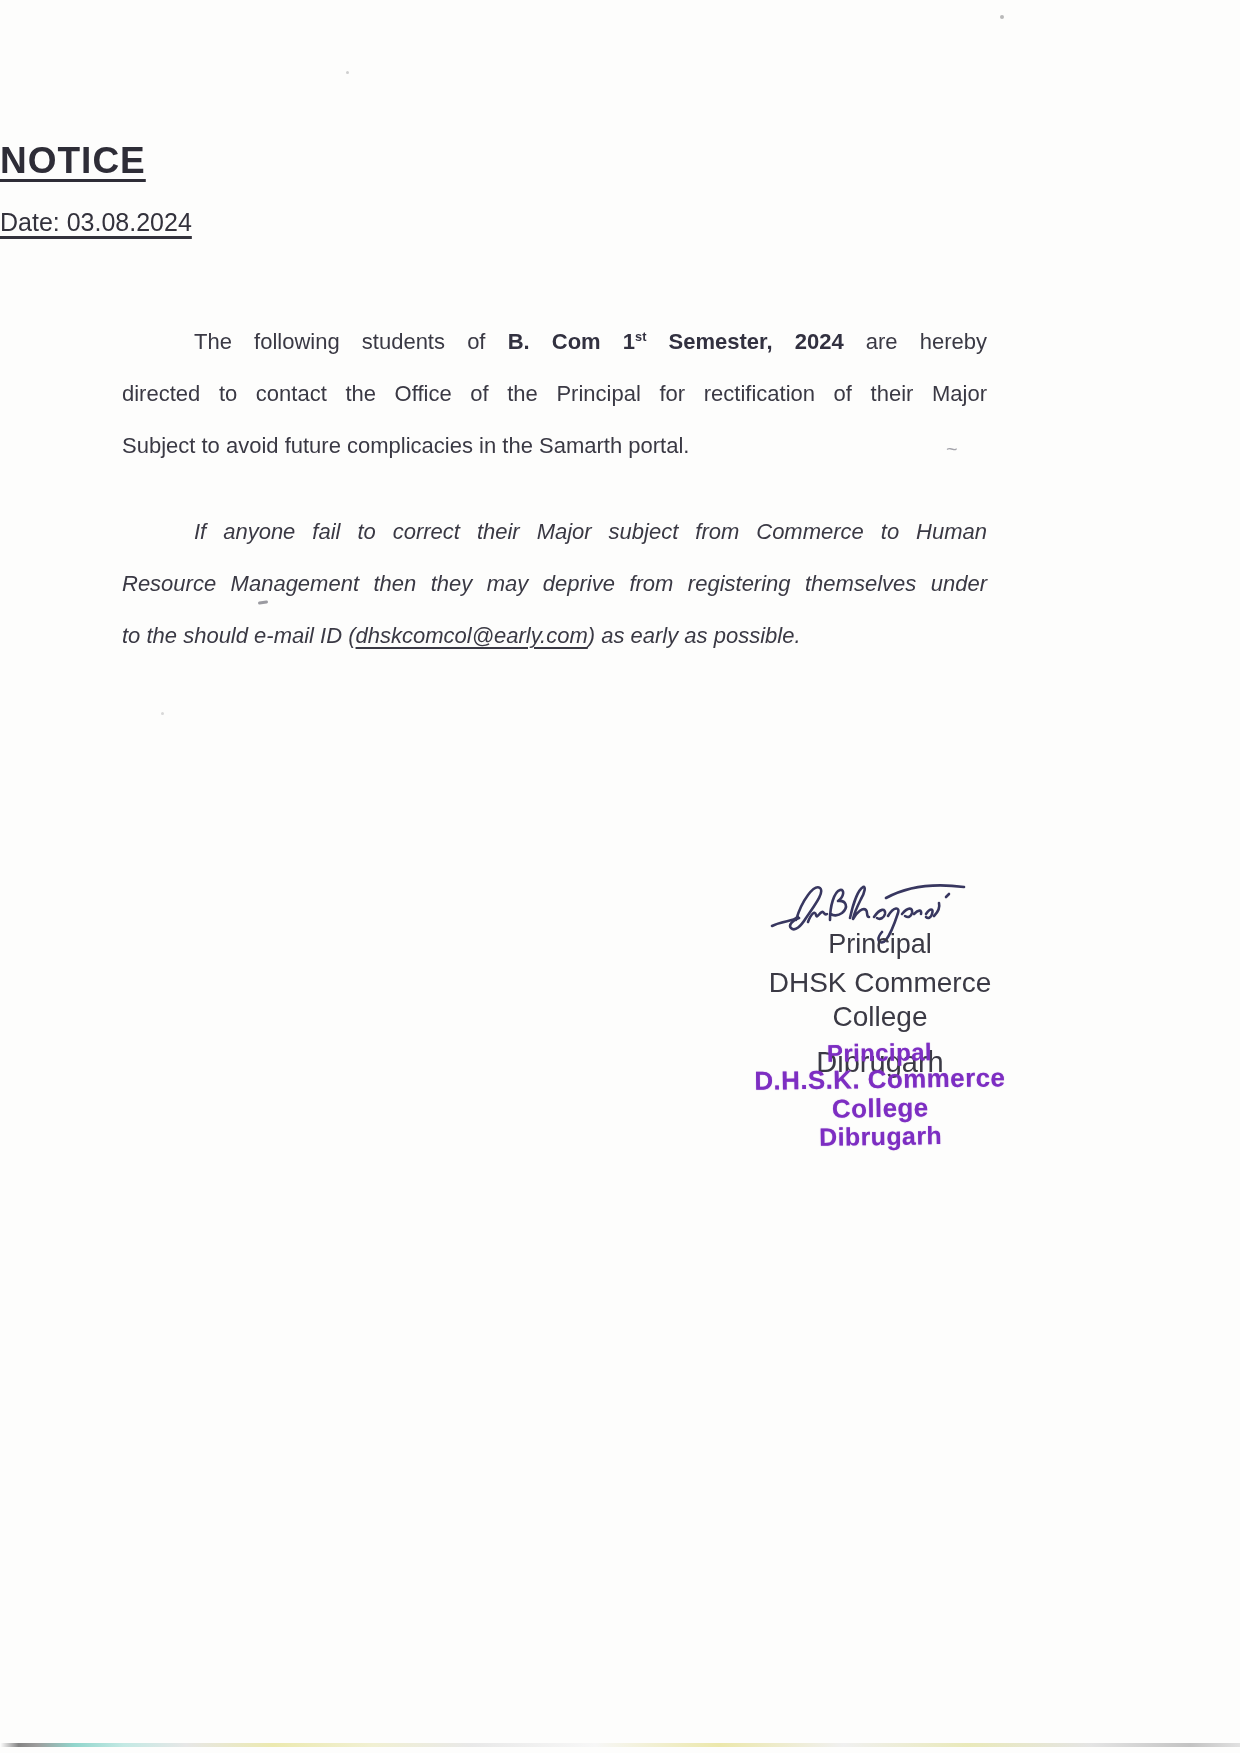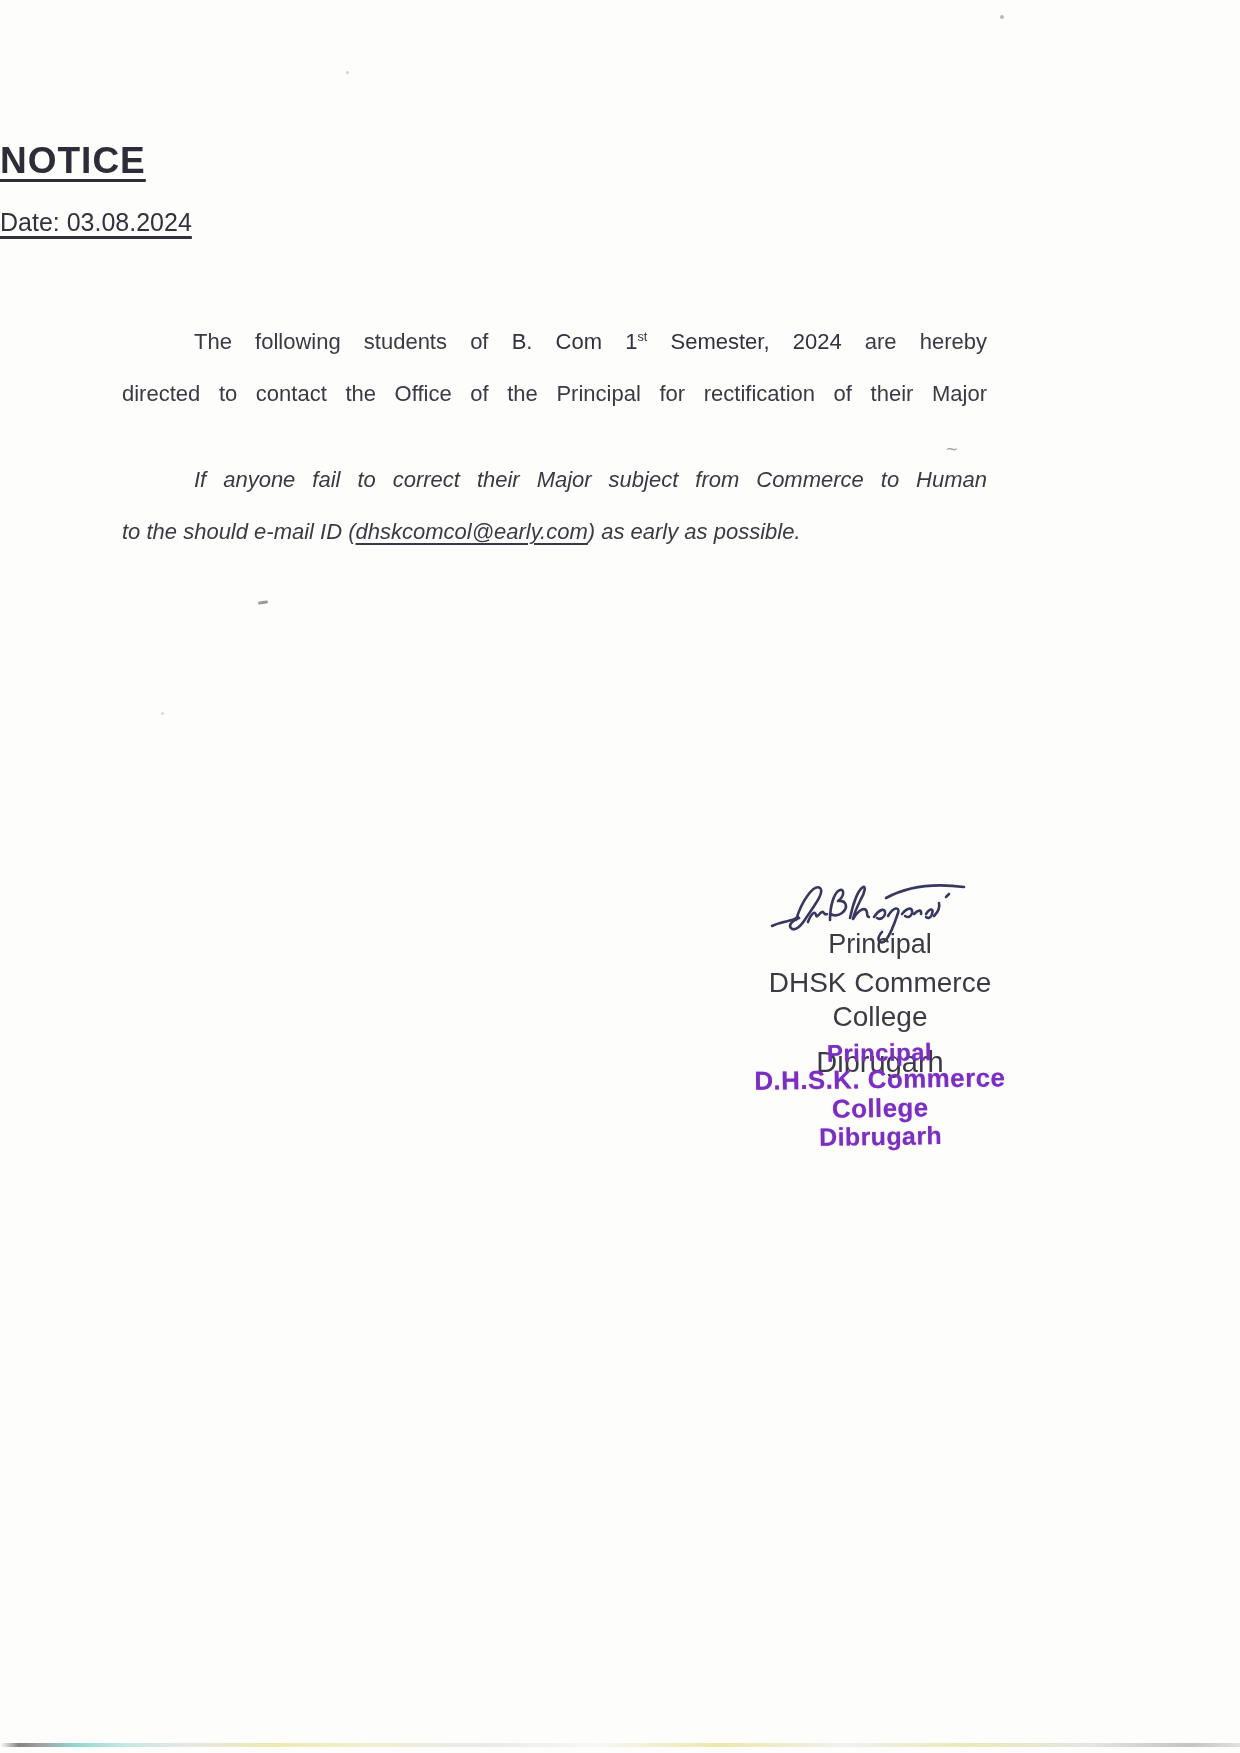--- a/index.html
+++ b/index.html
@@ -53,21 +53,21 @@
     line-height: 52px;
     height: 52px;
     text-align: left;
   }
   .line.just {
     text-align: justify;
     text-align-last: justify;
   }
   .line.indent { text-indent: 72px; }
   .para-2 { margin-top: 34px; font-style: italic; }
-  .b { font-weight: normal; color: #323140; }
+  .b { font-weight: bold; color: #323140; }
   sup.b {
     font-size: 0.58em;
     vertical-align: super;
     line-height: 0;
   }
   .email {
     text-decoration: underline;
     text-decoration-thickness: 1.5px;
     text-underline-offset: 4px;
   }
@@ -137,24 +137,26 @@
   <header class="title-block">
     <h1 class="notice-title">NOTICE</h1>
     <div class="notice-date">Date: 03.08.2024</div>
   </header>
 
   <main class="body-text">
 
     <div class="para">
       <div class="line just indent"><span>The following students of </span><span class="b">B. Com 1</span><sup class="b">st</sup><span class="b"> Semester, 2024</span><span> are hereby</span></div>
       <div class="line just">directed to contact the Office of the Principal for rectification of their Major</div>
+      <div class="line">Subject to avoid future complicacies in the Samarth portal.</div>
     </div>
 
     <div class="para para-2">
       <div class="line just indent">If anyone fail to correct their Major subject from Commerce to Human</div>
+      <div class="line just">Resource Management then they may deprive from registering themselves under</div>
       <div class="line"><span>to the should e-mail ID (</span><span class="email">dhskcomcol@early.com</span><span>) as early as possible.</span></div>
     </div>
 
   </main>
 
   <svg class="sign-svg" viewBox="0 0 200 78" fill="none" stroke="#2e2d58" stroke-width="2.6" stroke-linecap="round" stroke-linejoin="round" opacity="0.95">
     <path d="M4,52 C16,46 24,48 30,43"></path>
     <path d="M28,46 C34,26 46,10 52,14 C57,18 46,32 38,44 C33,52 27,58 23,54 C20,51 25,46 31,44"></path>
     <path d="M40,48 C43,40 47,36 48,41 C49,45 51,39 54,38 C56,37 56,42 59,40"></path>
     <path d="M62,46 C62,32 66,18 72,16 C77,15 76,23 70,27 C78,26 81,33 74,39 C70,42 65,42 63,40"></path>

